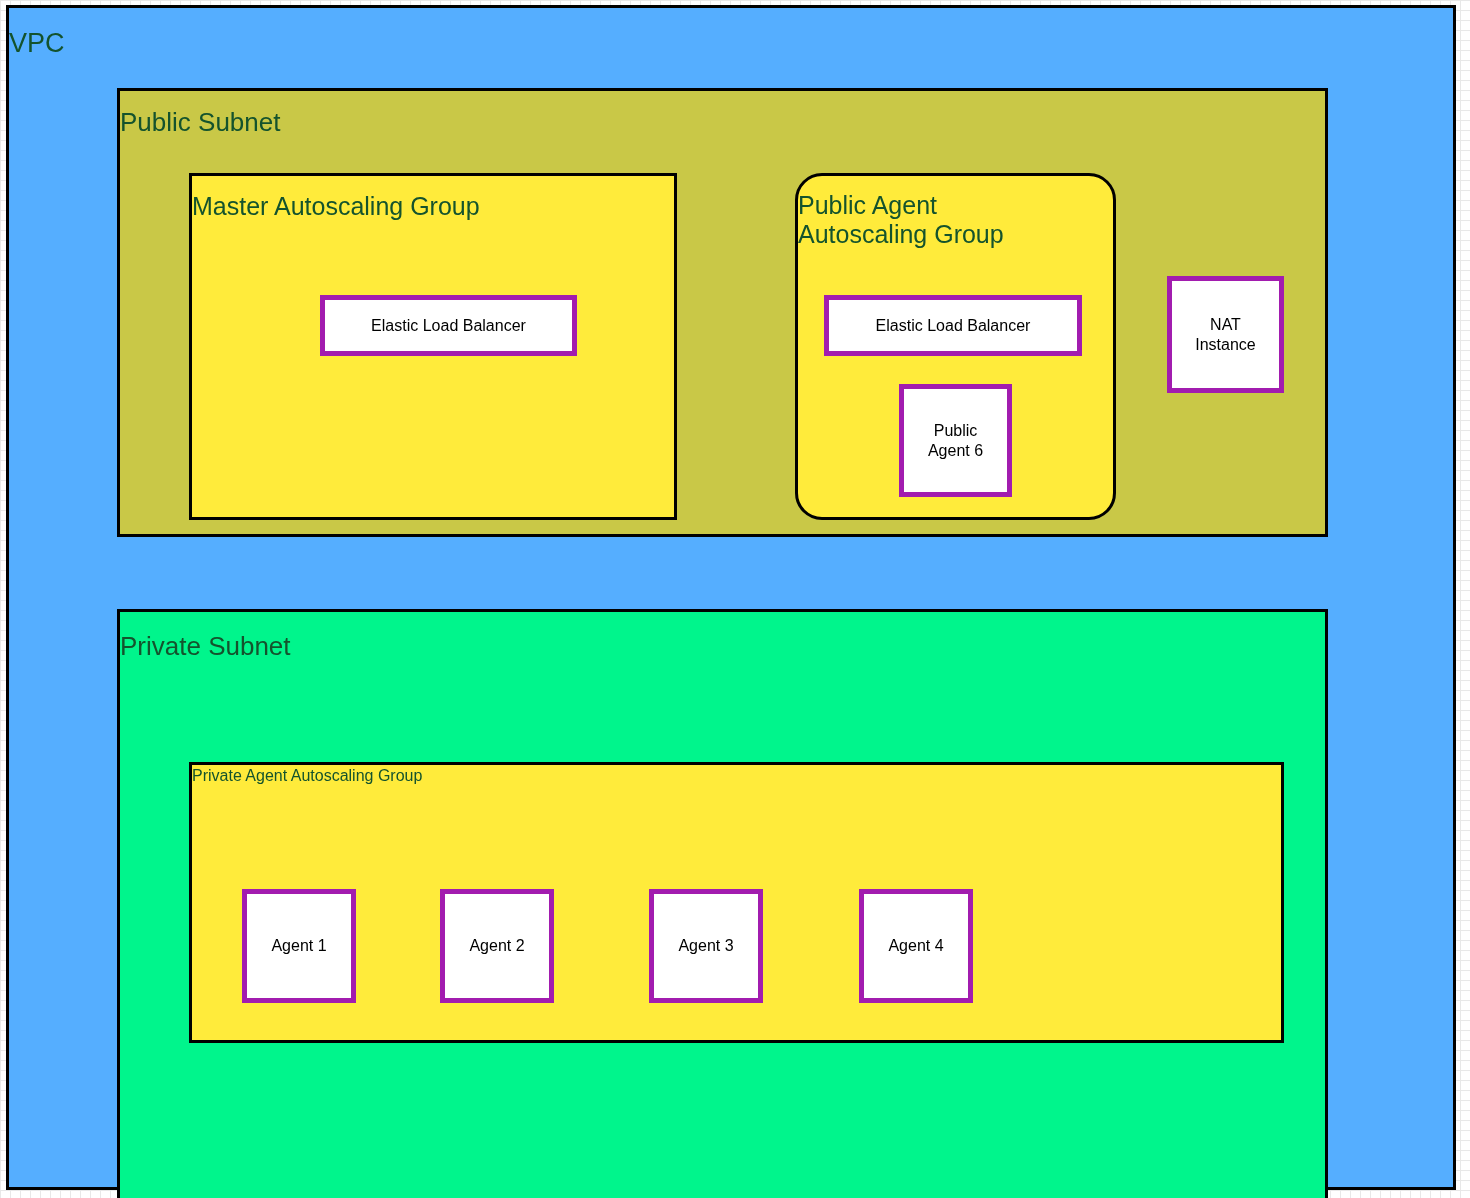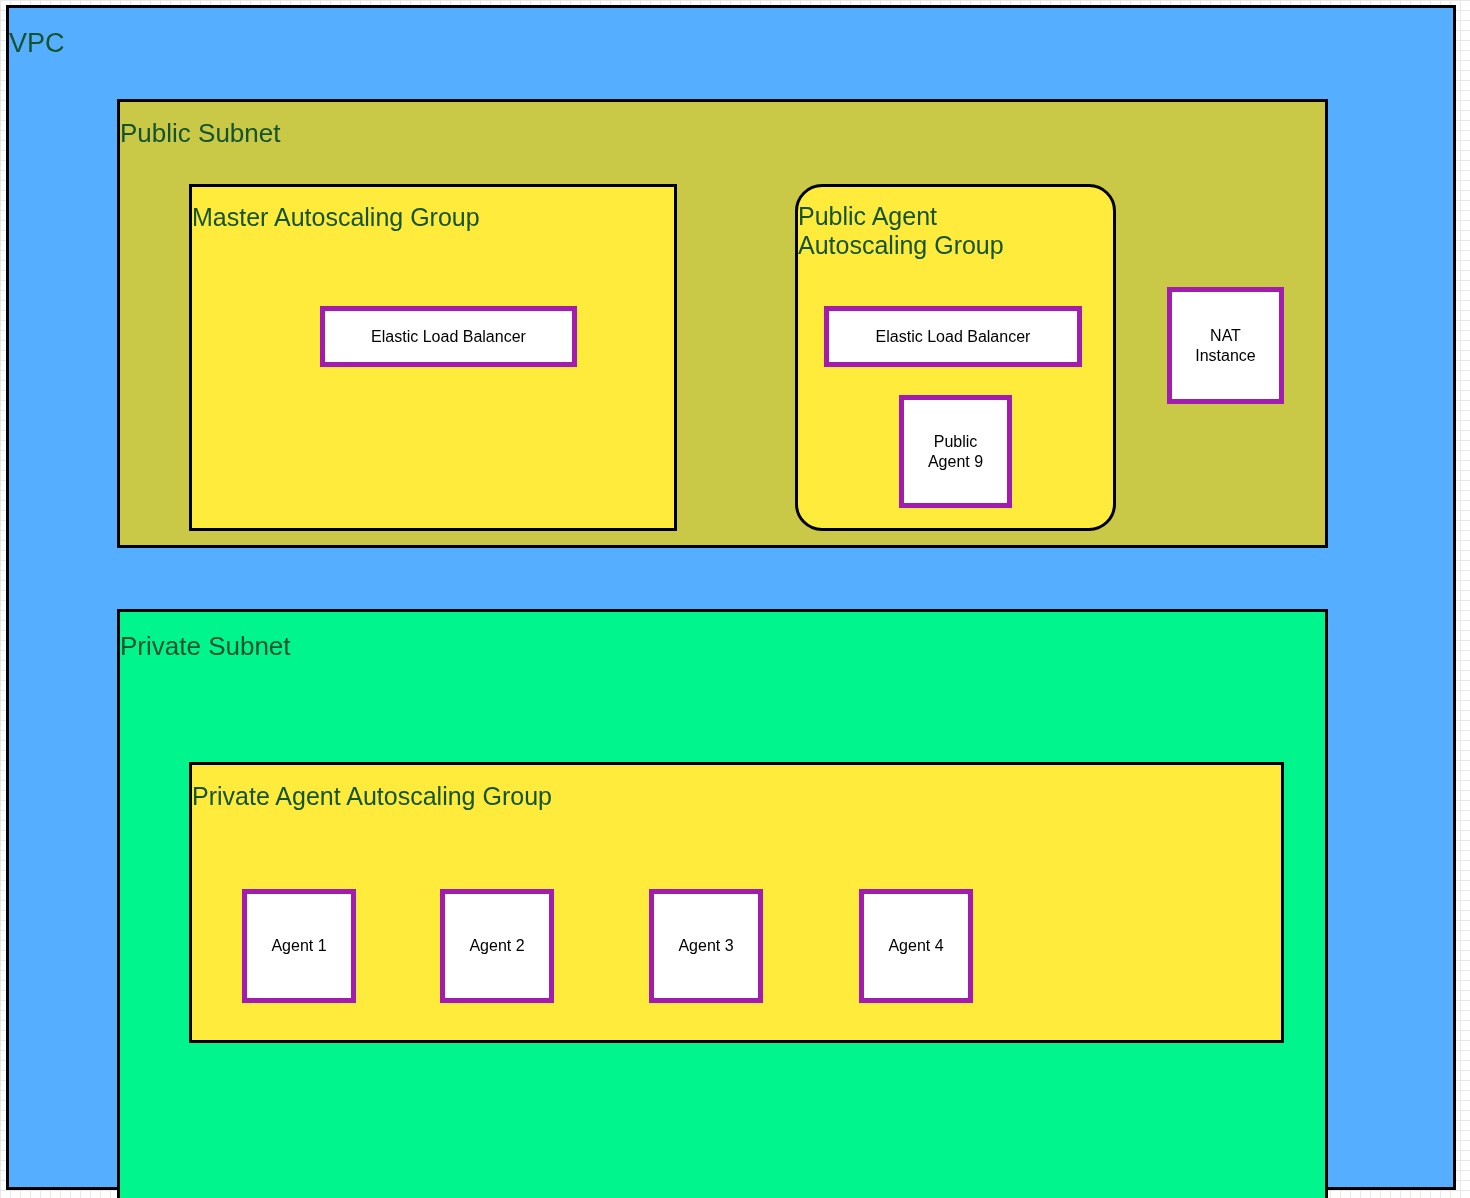--- a/index.html
+++ b/index.html
@@ -54,21 +54,21 @@
     border-width: 3px;
   }
   #vpc > .box-title {
     top: 20px;
     font-size: 27px;
   }
 
   
   #public-subnet {
     left: 108px;
-    top: 91px;
+    top: 80px;
     width: 1211px;
     height: 449px;
     background: #c9c847;
   }
   #public-subnet > .box-title {
     top: 17px;
     font-size: 26px;
   }
 
   
@@ -109,22 +109,22 @@
     top: 15px;
     font-size: 25px;
   }
   #private-agent-asg {
     left: 69px;
     top: 150px;
     width: 1095px;
     height: 281px;
   }
   #private-agent-asg > .box-title {
-    top: 17px;
-    font-size: 25px;
+    top: 2px;
+    font-size: 16px;
   }
 
   
   .node {
     position: absolute;
     box-sizing: border-box;
     border: 5px solid #a21caf;
     background: #ffffff;
     display: flex;
     align-items: center;
@@ -173,21 +173,21 @@
 
       </div>
 
       <div class="box asg" id="public-agent-asg">
         <div class="box-title">Public Agent
 Autoscaling Group</div>
 
         <div class="node" id="public-agent-elb">Elastic Load Balancer</div>
 
         <div class="node" id="public-agent-1">Public
-Agent 9</div>
+Agent 6</div>
       </div>
 
       <div class="node" id="nat-instance">NAT
 Instance</div>
     </div>
 
     <div class="box" id="private-subnet">
       <div class="box-title">Private Subnet</div>
 
       <div class="box asg" id="private-agent-asg">

